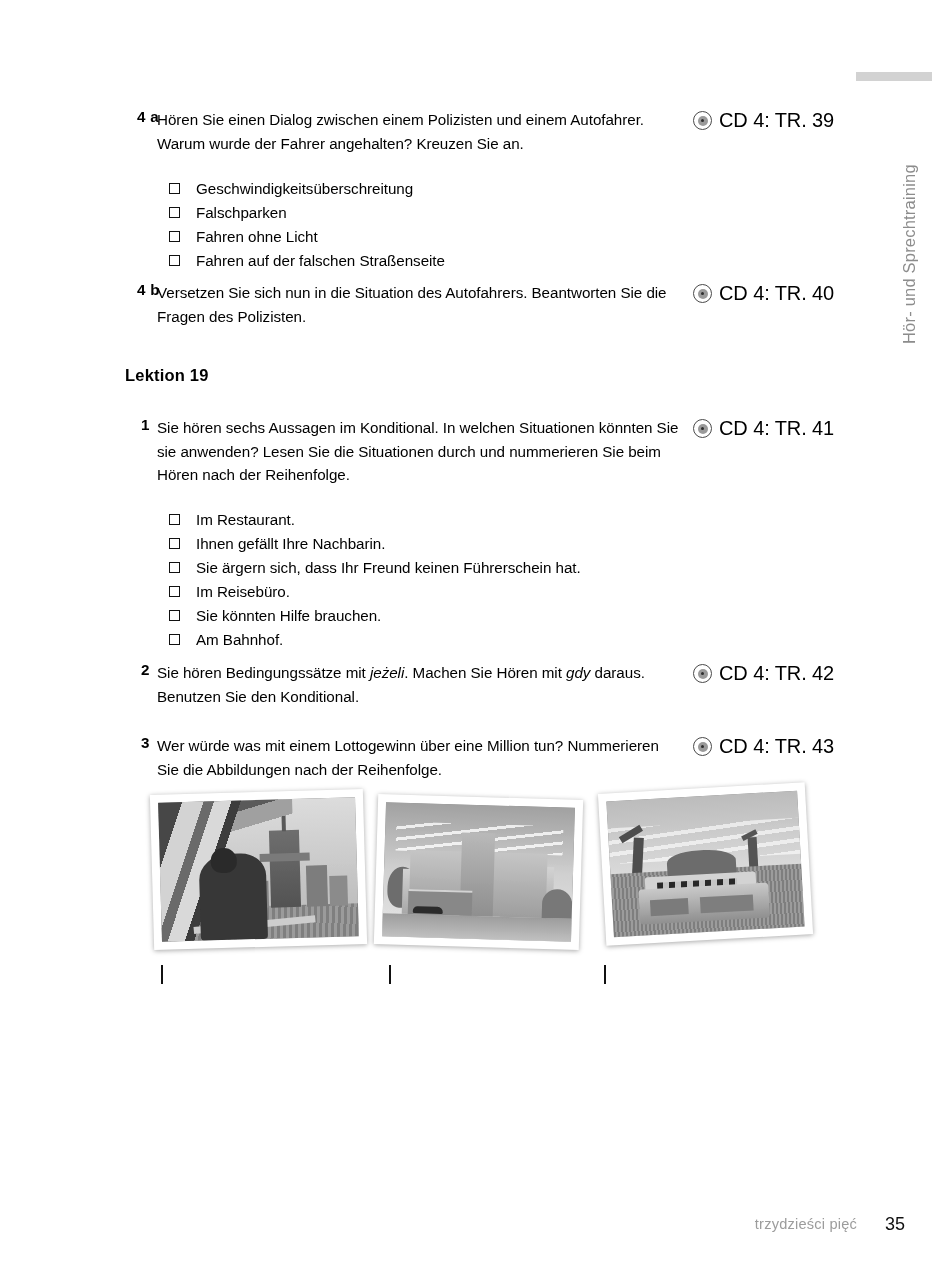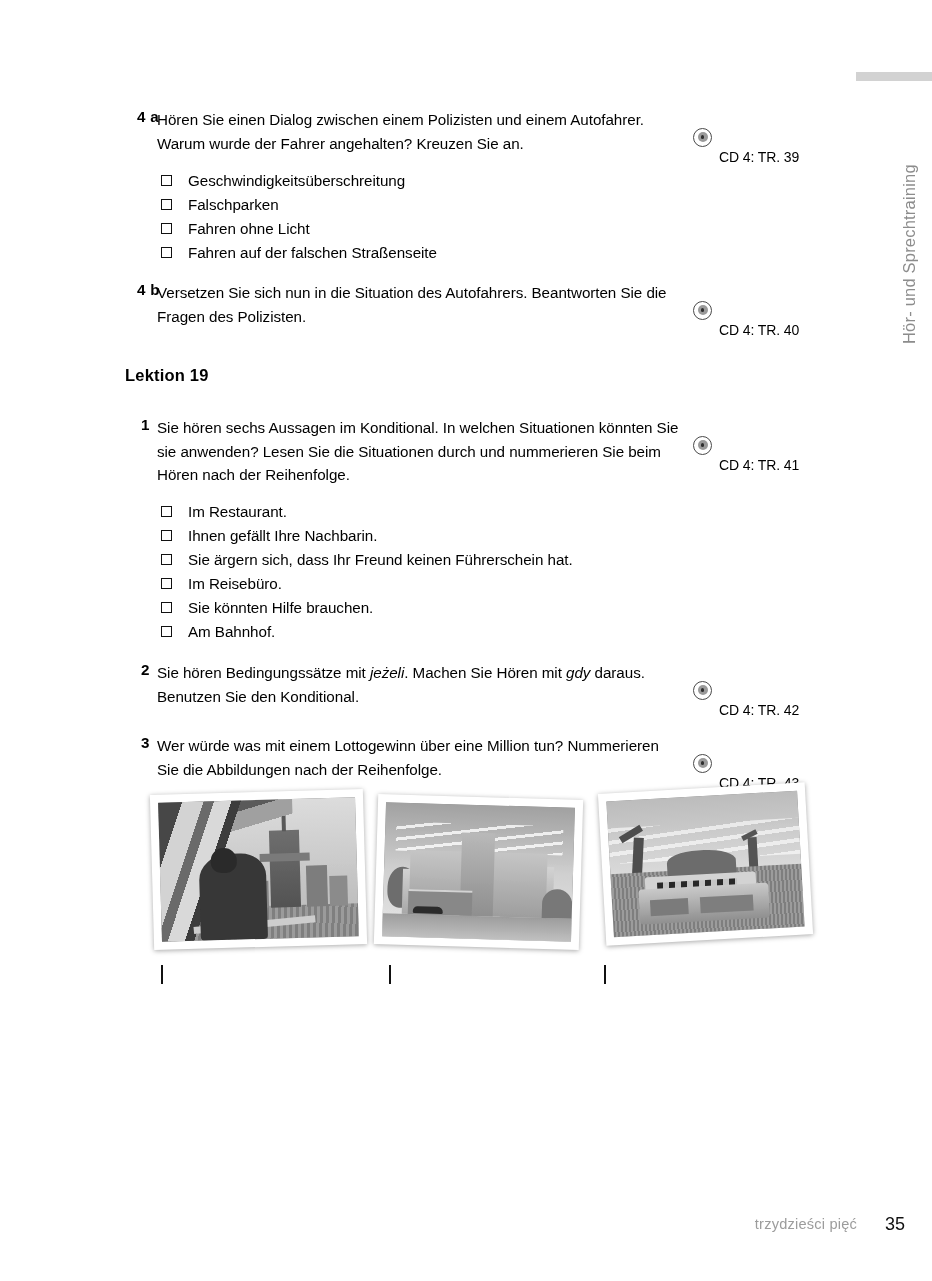--- a/index.html
+++ b/index.html
@@ -113,28 +113,27 @@
   .cd-icon::after {
     content: "";
     position: absolute;
     left: 50%; top: 50%;
     width: 3.6px; height: 3.6px;
     margin: -1.8px 0 0 -1.8px;
     border-radius: 50%;
     background: #2e2e2e;
   }
   .cd-label {
-    font-size: 14px;
+    font-size: 20px;
     letter-spacing: -0.1px;
-    margin-top: 40px;
   }
 
   
   .option-list {
-    margin: 0;
+    margin: 8px;
     padding: 0;
     list-style: none;
   }
   .option-item {
     display: flex;
     align-items: flex-start;
     height: 24px;
   }
   .checkbox {
     width: 11px;

